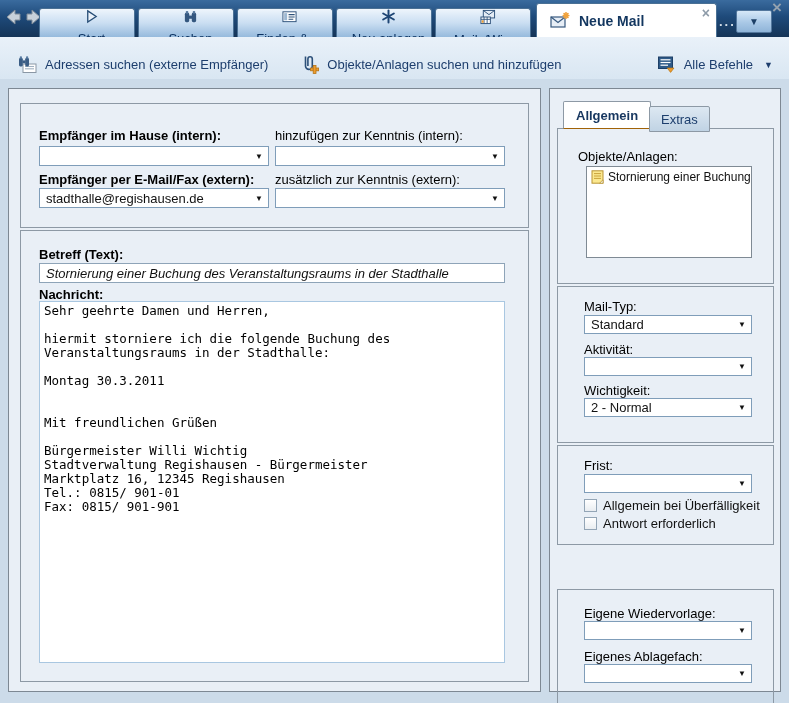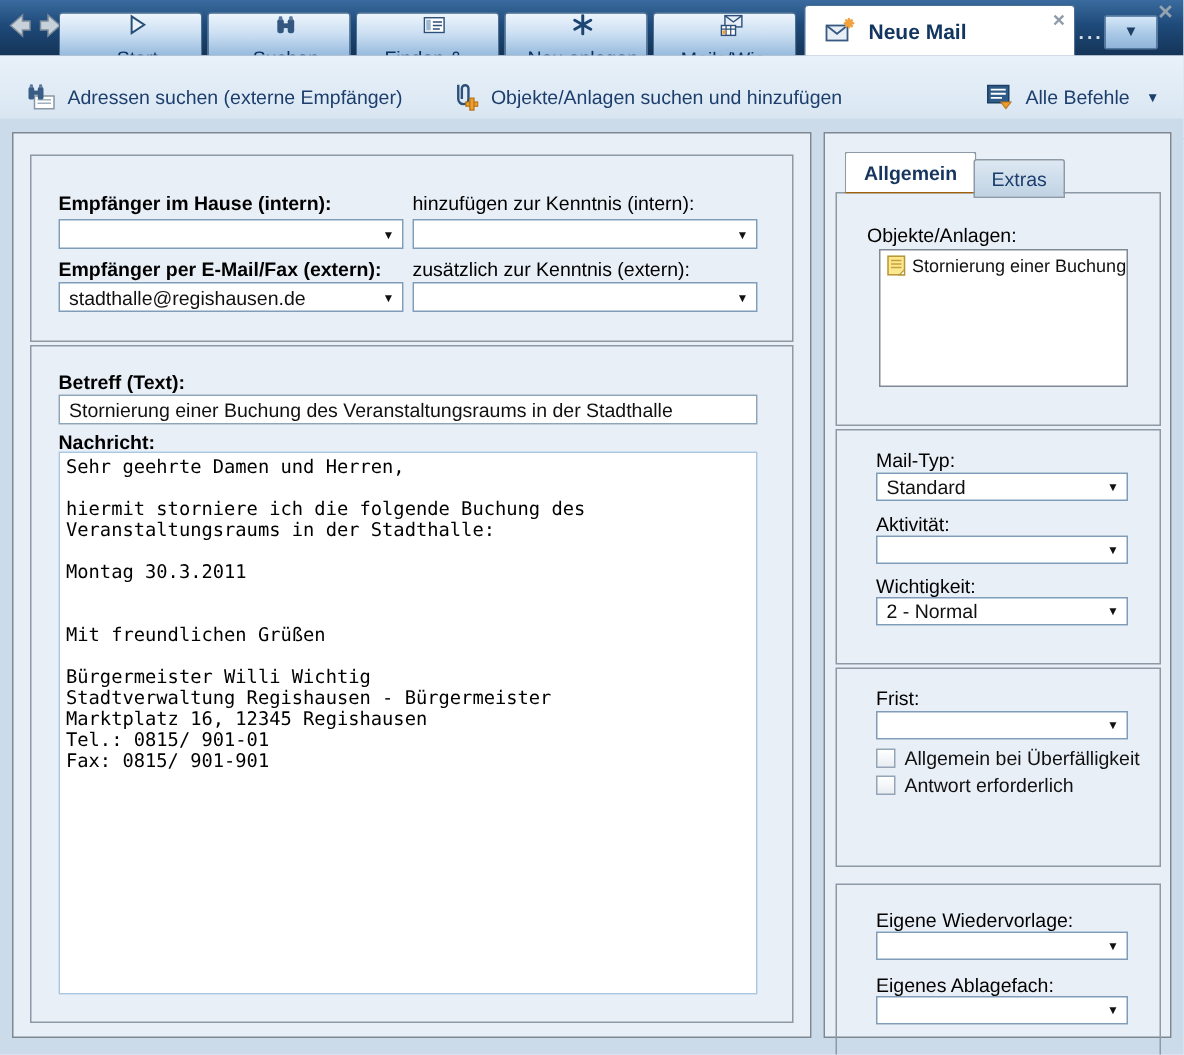--- a/index.html
+++ b/index.html
@@ -94,21 +94,21 @@
   .rtab.active {
     left:13px; top:12px; height:28px; padding:0 12px;
     background:#ffffff; font-weight:bold; color:#16365f; border-bottom:1px solid #a16207;
   }
   .rtab.inactive {
     left:99px; top:17px; height:23px; padding:12px 11px;
     background:linear-gradient(180deg,#dde8f2 0%,#c0d3e4 100%); color:#1c3e6d;
   }
   .boxA { left:7px; top:39px;  width:217px; height:156px; background:#e9eff6; }
   .boxB { left:7px; top:197px; width:217px; height:157px; }
-  .boxC { left:7px; top:356px; width:217px; height:133px; }
+  .boxC { left:7px; top:356px; width:217px; height:100px; }
   .boxD { left:7px; top:467px; width:217px; height:128px;margin-top:33px; }
 
   .listbox {
     position:absolute; left:28px; top:37px; width:166px; height:92px;
     background:#fff; border:1px solid #7f8a94; overflow:hidden;
   }
   .listitem { display:flex; align-items:center; gap:4px; padding:3px 3px 0 4px; font-size:12px; white-space:nowrap; overflow:hidden; }
 
   .cbrow { position:absolute; left:26px; display:flex; align-items:center; gap:6px; white-space:nowrap; }
   .cb {
@@ -266,21 +266,21 @@
       </div>
       <span class="flabel" style="left:254px; top:68px;">zusätzlich zur Kenntnis (extern):</span>
       <div class="combo" style="left:254px; top:84px; width:230px;">
         <span class="val"></span>
         <span class="arr">▼</span>
       </div>
     </div>
 
     <div class="gbox g2">
       <span class="flabel b" style="left:18px; top:16px;">Betreff (Text):</span>
-      <div class="tinput" style="left:18px; top:32px; width:466px;">
+      <div class="tinput" style="left:18px; top:32px; width:466px;font-style:italic;">
         <span>Stornierung einer Buchung des Veranstaltungsraums in der Stadthalle</span>
       </div>
 
       <span class="flabel b" style="left:18px; top:56px;">Nachricht:</span>
       <div class="message">Sehr geehrte Damen und Herren,
 
 hiermit storniere ich die folgende Buchung des
 Veranstaltungsraums in der Stadthalle:
 
 Montag 30.3.2011

